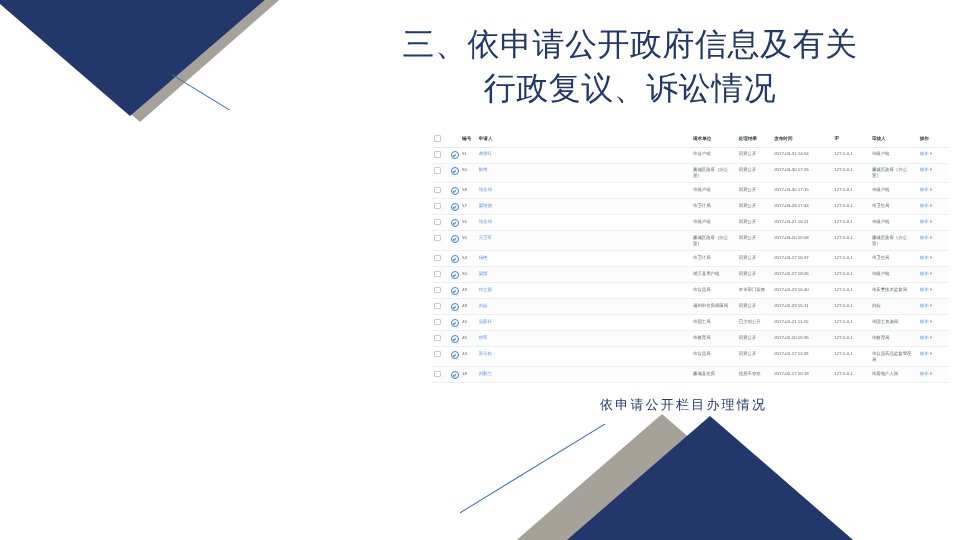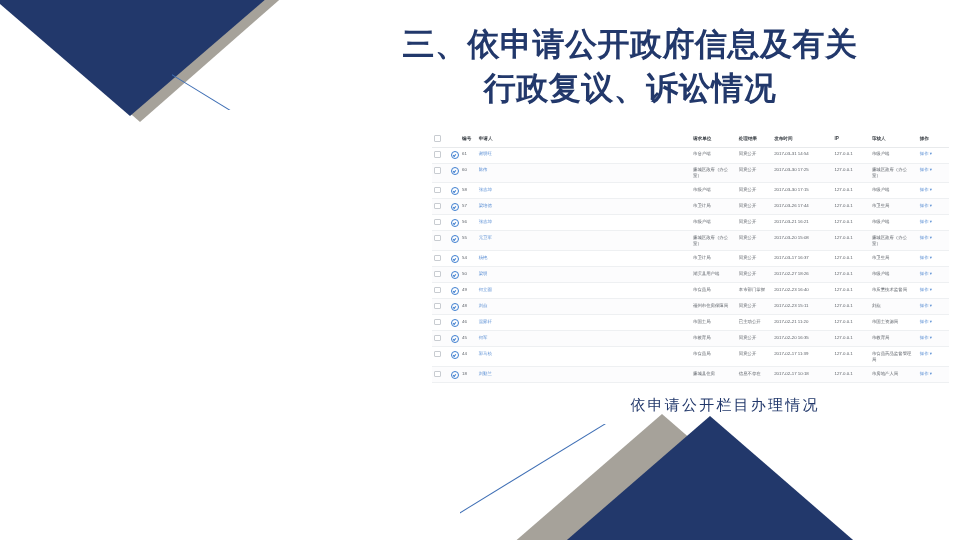--- a/index.html
+++ b/index.html
@@ -54,21 +54,21 @@
     width:210px;height:0;border-top:1.3px solid #3f6fb5;
     transform:rotate(-31.5deg);transform-origin:left bottom;
   }
 
   
   .title{
     position:absolute;left:330px;top:22px;width:600px;
     text-align:center;
     color:#22386b;
     font-size:32px;line-height:1.38;
-    font-weight:bold;
+    font-weight:normal;
     letter-spacing:.5px;
     white-space:pre-line;
   }
 
   
   .body-text{
     position:absolute;left:48px;top:126px;width:352px;
     color:#2b3e6b;
     font-size:24.5px;
     line-height:1.41;
@@ -129,23 +129,23 @@
   .statusico:after{
     content:"";position:absolute;left:1.4px;top:2.4px;
     width:2.4px;height:1.2px;border-left:.9px solid #3f7fd0;
     border-bottom:.9px solid #3f7fd0;transform:rotate(-45deg);
   }
   .lnk{color:#5b8fd4;}
   .op{color:#5b8fd4;white-space:nowrap;}
 
   .caption{
     position:absolute;left:600px;top:396px;width:250px;
-    text-align:center;
+    text-align:left;
     color:#22386b;
-    font-size:15px;
+    font-size:13px;
     letter-spacing:2.2px;
     font-family:Liberation Serif, serif;
   }
 </style>
 </head>
 <body>
 
 <div class="slide">
 
   <div class="deco tl-gray"></div>

